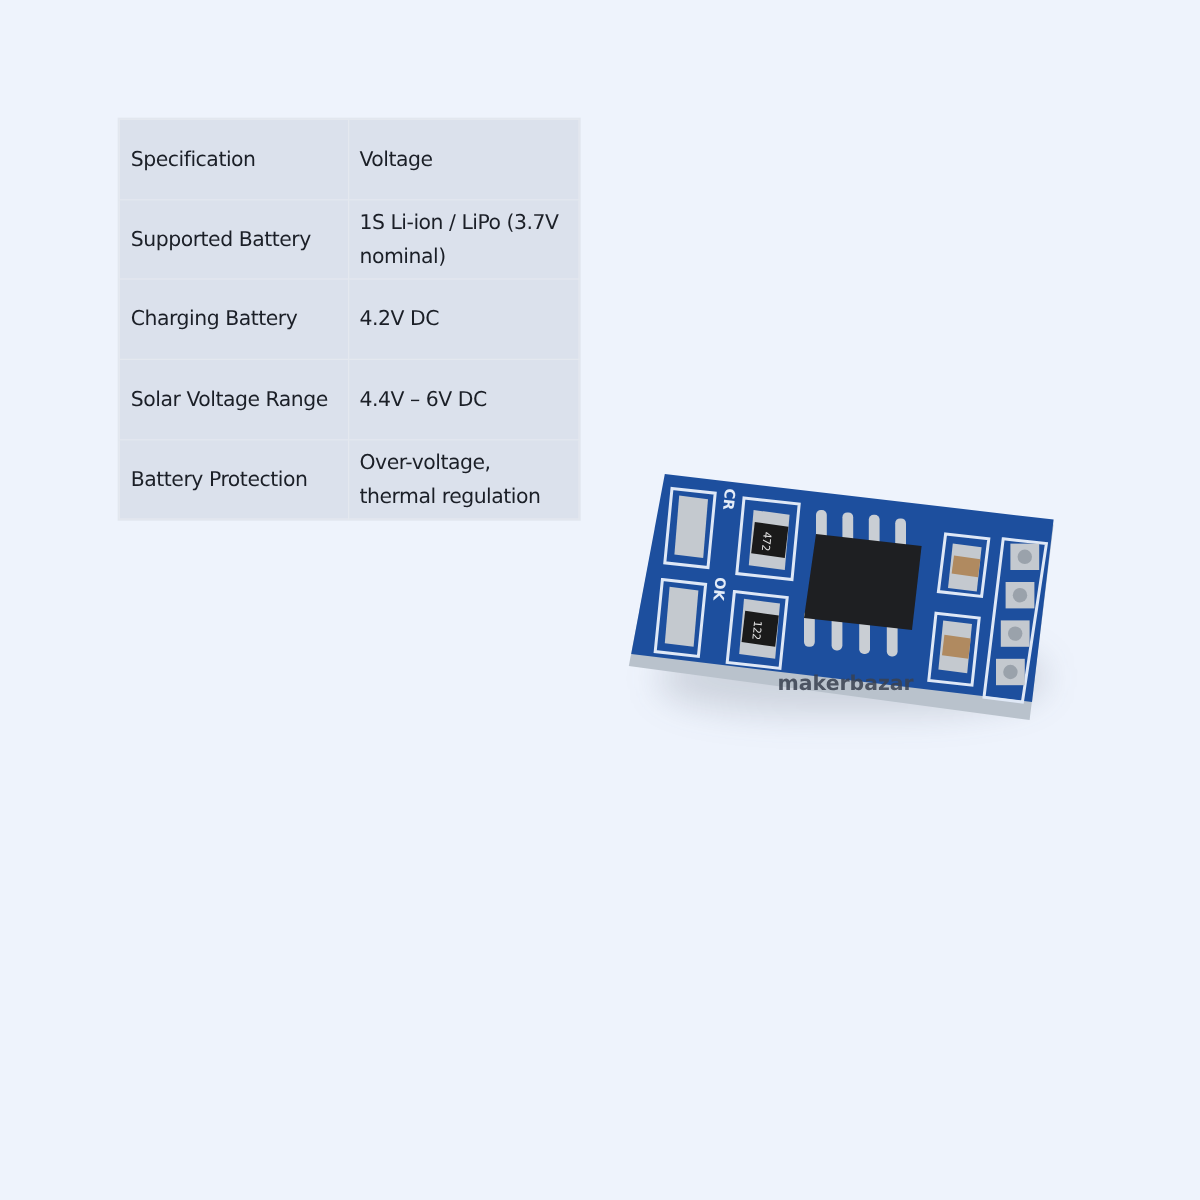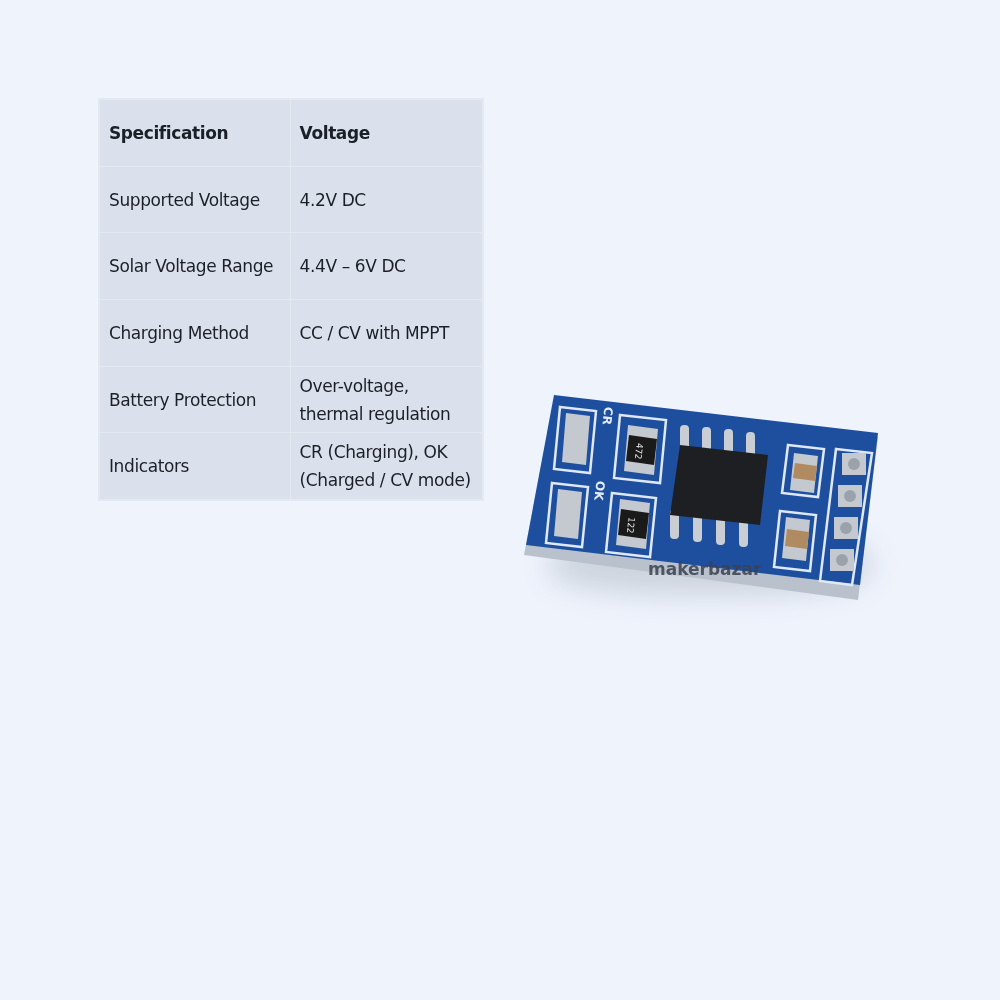--- a/index.html
+++ b/index.html
@@ -29,21 +29,21 @@
       padding: 0 8px 0 9px;
       text-align: left;
       vertical-align: middle;
       font-size: 17px;
       line-height: 28px;
       color: #1b1f27;
       border: 1px solid #e4e8ef;
       letter-spacing: -0.4px;
     }
     .spec-table th {
-      font-weight: bold;
+      font-weight: normal;
     }
     .spec-table .col-spec { width: 191px; }
     .spec-table .col-det { width: 193px; }
 
     
     .board-wrap {
       position: absolute;
       left: 520px;
       top: 385px;
       width: 370px;
@@ -64,38 +64,34 @@
 
 <table class="spec-table">
   <thead>
     <tr>
       <th class="col-spec">Specification</th>
       <th class="col-det">Voltage</th>
     </tr>
   </thead>
   <tbody>
     <tr>
-      <td>Supported Voltage</td>
+      <td>Supported Battery</td>
+      <td>1S Li-ion / LiPo (3.7V nominal)</td>
+    </tr>
+    <tr>
+      <td>Charging Battery</td>
       <td>4.2V DC</td>
     </tr>
     <tr>
       <td>Solar Voltage Range</td>
       <td>4.4V – 6V DC</td>
     </tr>
     <tr>
-      <td>Charging Method</td>
-      <td>CC / CV with MPPT</td>
-    </tr>
-    <tr>
       <td>Battery Protection</td>
       <td>Over-voltage, thermal regulation</td>
-    </tr>
-    <tr>
-      <td>Indicators</td>
-      <td>CR (Charging), OK (Charged / CV mode)</td>
     </tr>
   </tbody>
 </table>
 
 <div class="board-wrap">
   <div class="board-shadow"></div>
   <svg class="board-svg" width="370" height="230" viewBox="0 0 370 230">
 
     <polygon points="34,14 358,52 338,215 4,170" fill="#b9c2cc"></polygon>
 

